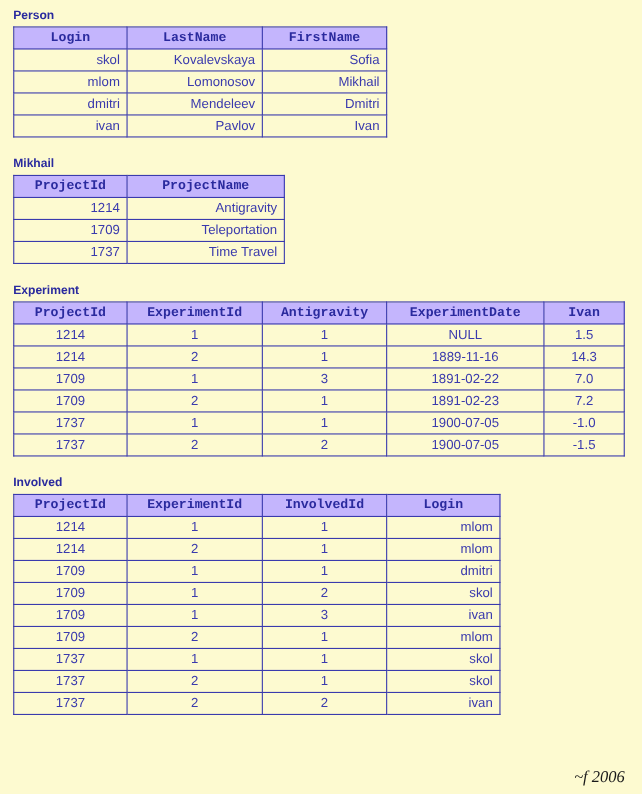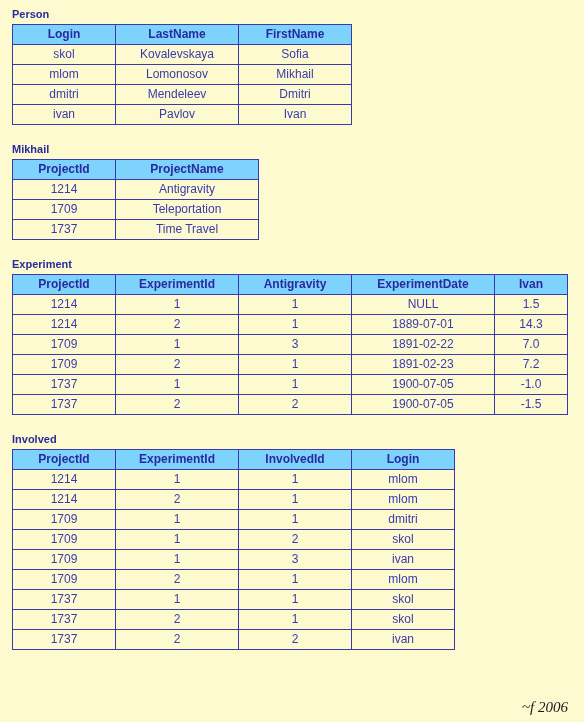--- a/index.html
+++ b/index.html
@@ -29,30 +29,31 @@
   .tbl th, .tbl td {
     border: 1px solid #3a3aad;
     font-size: 12px;
     padding: 2px 6px;
     height: 15px;
     line-height: 15px;
     box-sizing: content-box;
     white-space: nowrap;
   }
   .tbl th {
-    background: #7dd3fc;
+    background: #c4b5fd;
     color: #2a2a9e;
     font-weight: bold;
+    font-family: Liberation Mono, monospace;
   }
   .tbl td {
     background: #fdfad0;
     color: #3a3aad;
   }
   .center { text-align: center; }
-  .left { text-align: center; }
+  .left { text-align: right; }
   .sig {
     position: absolute;
     right: 16px;
     bottom: 6px;
     font-family: "Segoe Script", "Brush Script MT", cursive;
     font-size: 15px;
     color: #1a1a1a;
     font-style: italic;
     white-space: pre;
   }
@@ -127,21 +128,21 @@
         <td class="center">1214</td>
         <td class="center">1</td>
         <td class="center">1</td>
         <td class="center">NULL</td>
         <td class="center">1.5</td>
       </tr>
   <tr>
         <td class="center">1214</td>
         <td class="center">2</td>
         <td class="center">1</td>
-        <td class="center">1889-07-01</td>
+        <td class="center">1889-11-16</td>
         <td class="center">14.3</td>
       </tr>
   <tr>
         <td class="center">1709</td>
         <td class="center">1</td>
         <td class="center">3</td>
         <td class="center">1891-02-22</td>
         <td class="center">7.0</td>
       </tr>
   <tr>

